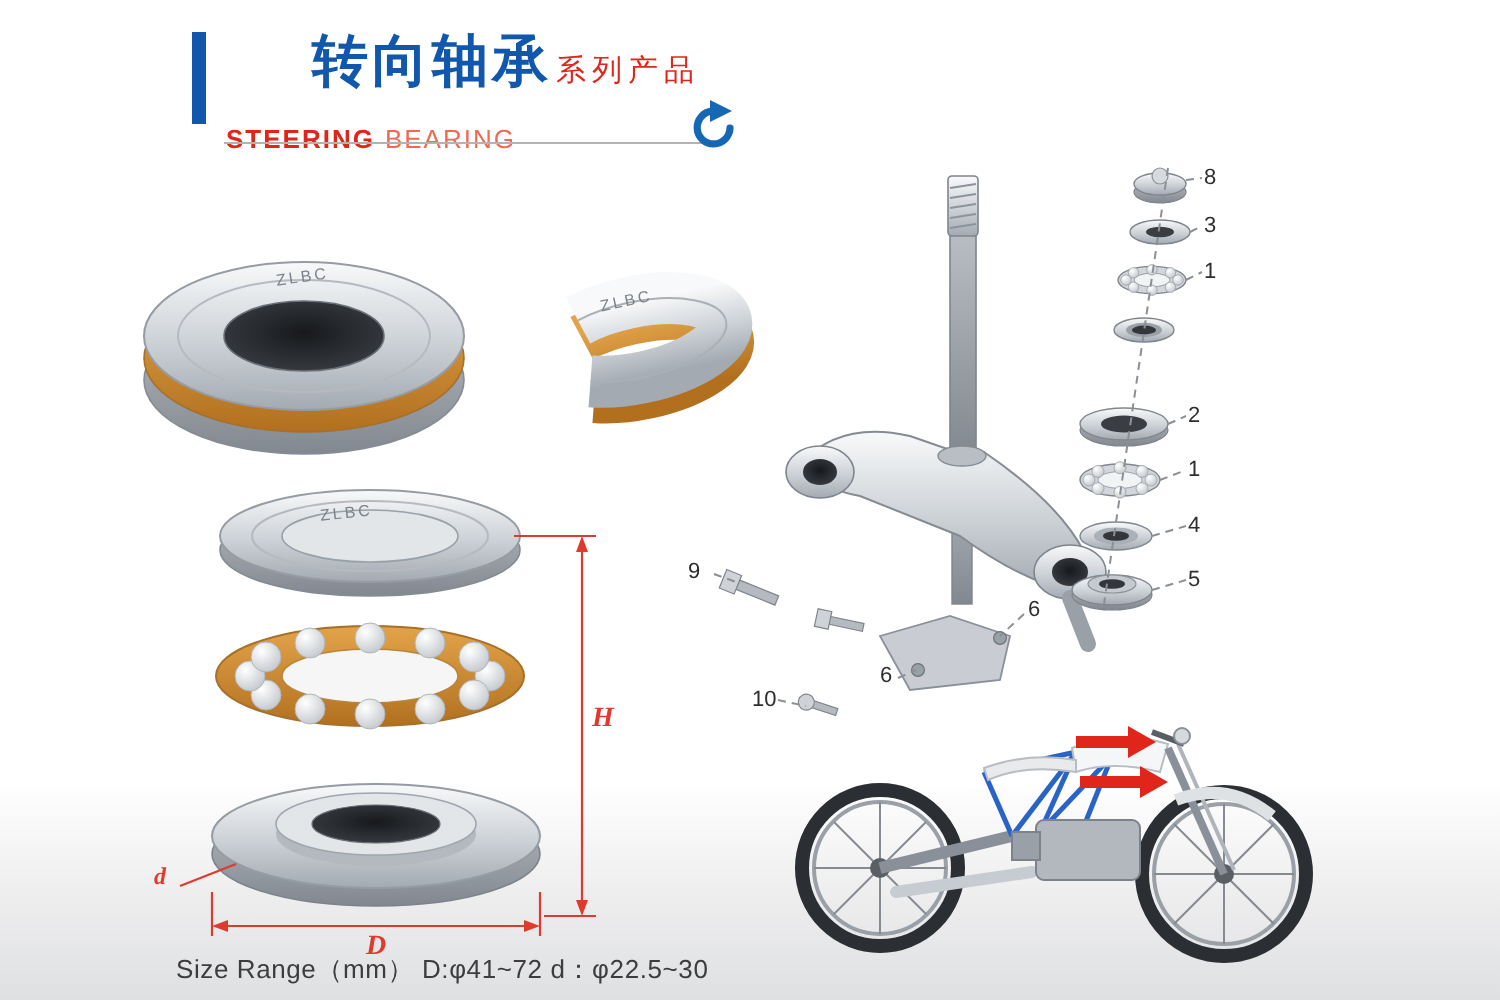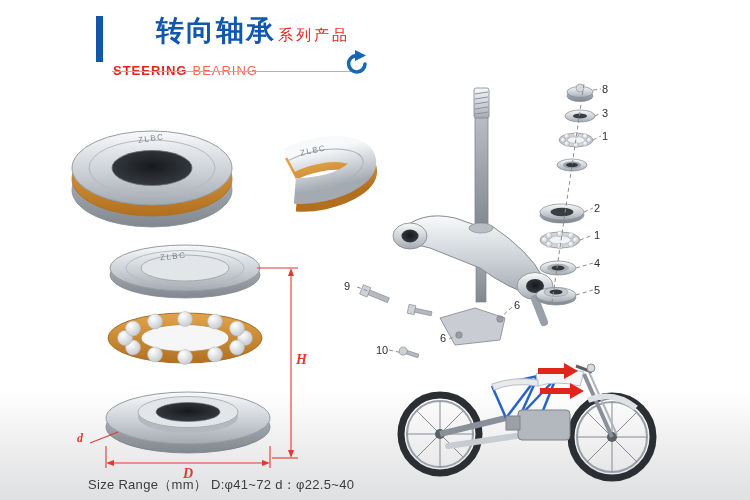--- a/index.html
+++ b/index.html
@@ -302,14 +302,14 @@
   <span class="part-num" style="left:602px;top:131px;">1</span>
   <span class="part-num" style="left:594px;top:203px;">2</span>
   <span class="part-num" style="left:594px;top:230px;">1</span>
   <span class="part-num" style="left:594px;top:258px;">4</span>
   <span class="part-num" style="left:594px;top:285px;">5</span>
   <span class="part-num" style="left:344px;top:281px;">9</span>
   <span class="part-num" style="left:376px;top:345px;">10</span>
   <span class="part-num" style="left:514px;top:300px;">6</span>
   <span class="part-num" style="left:440px;top:333px;">6</span>
 
-  <div class="footer-text">Size Range（mm） D:φ41~72  d：φ22.5~40</div>
+  <div class="footer-text">Size Range（mm） D:φ41~72  d：φ22.5~30</div>
 </div>
 
 </body></html>

